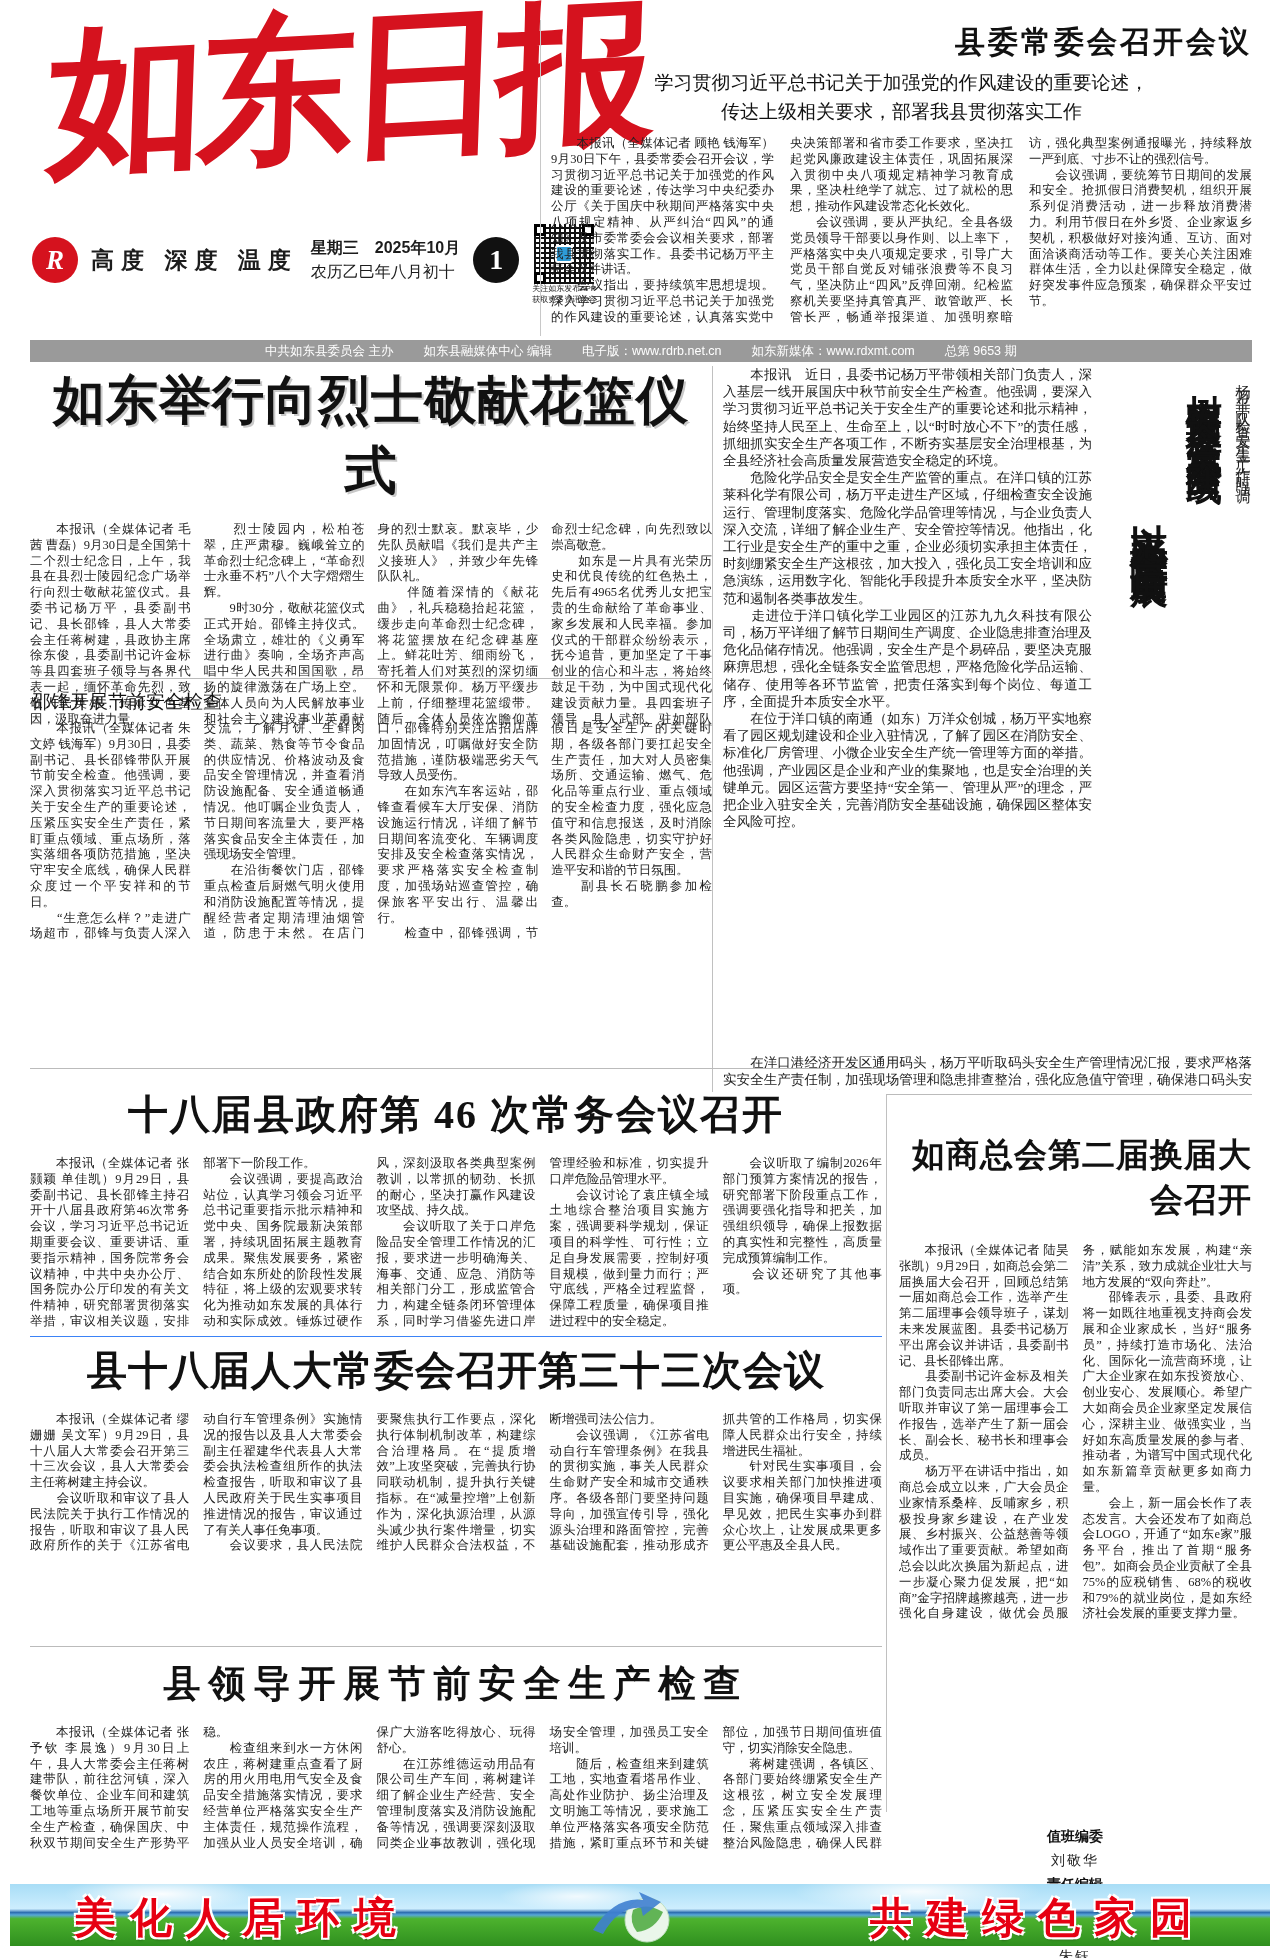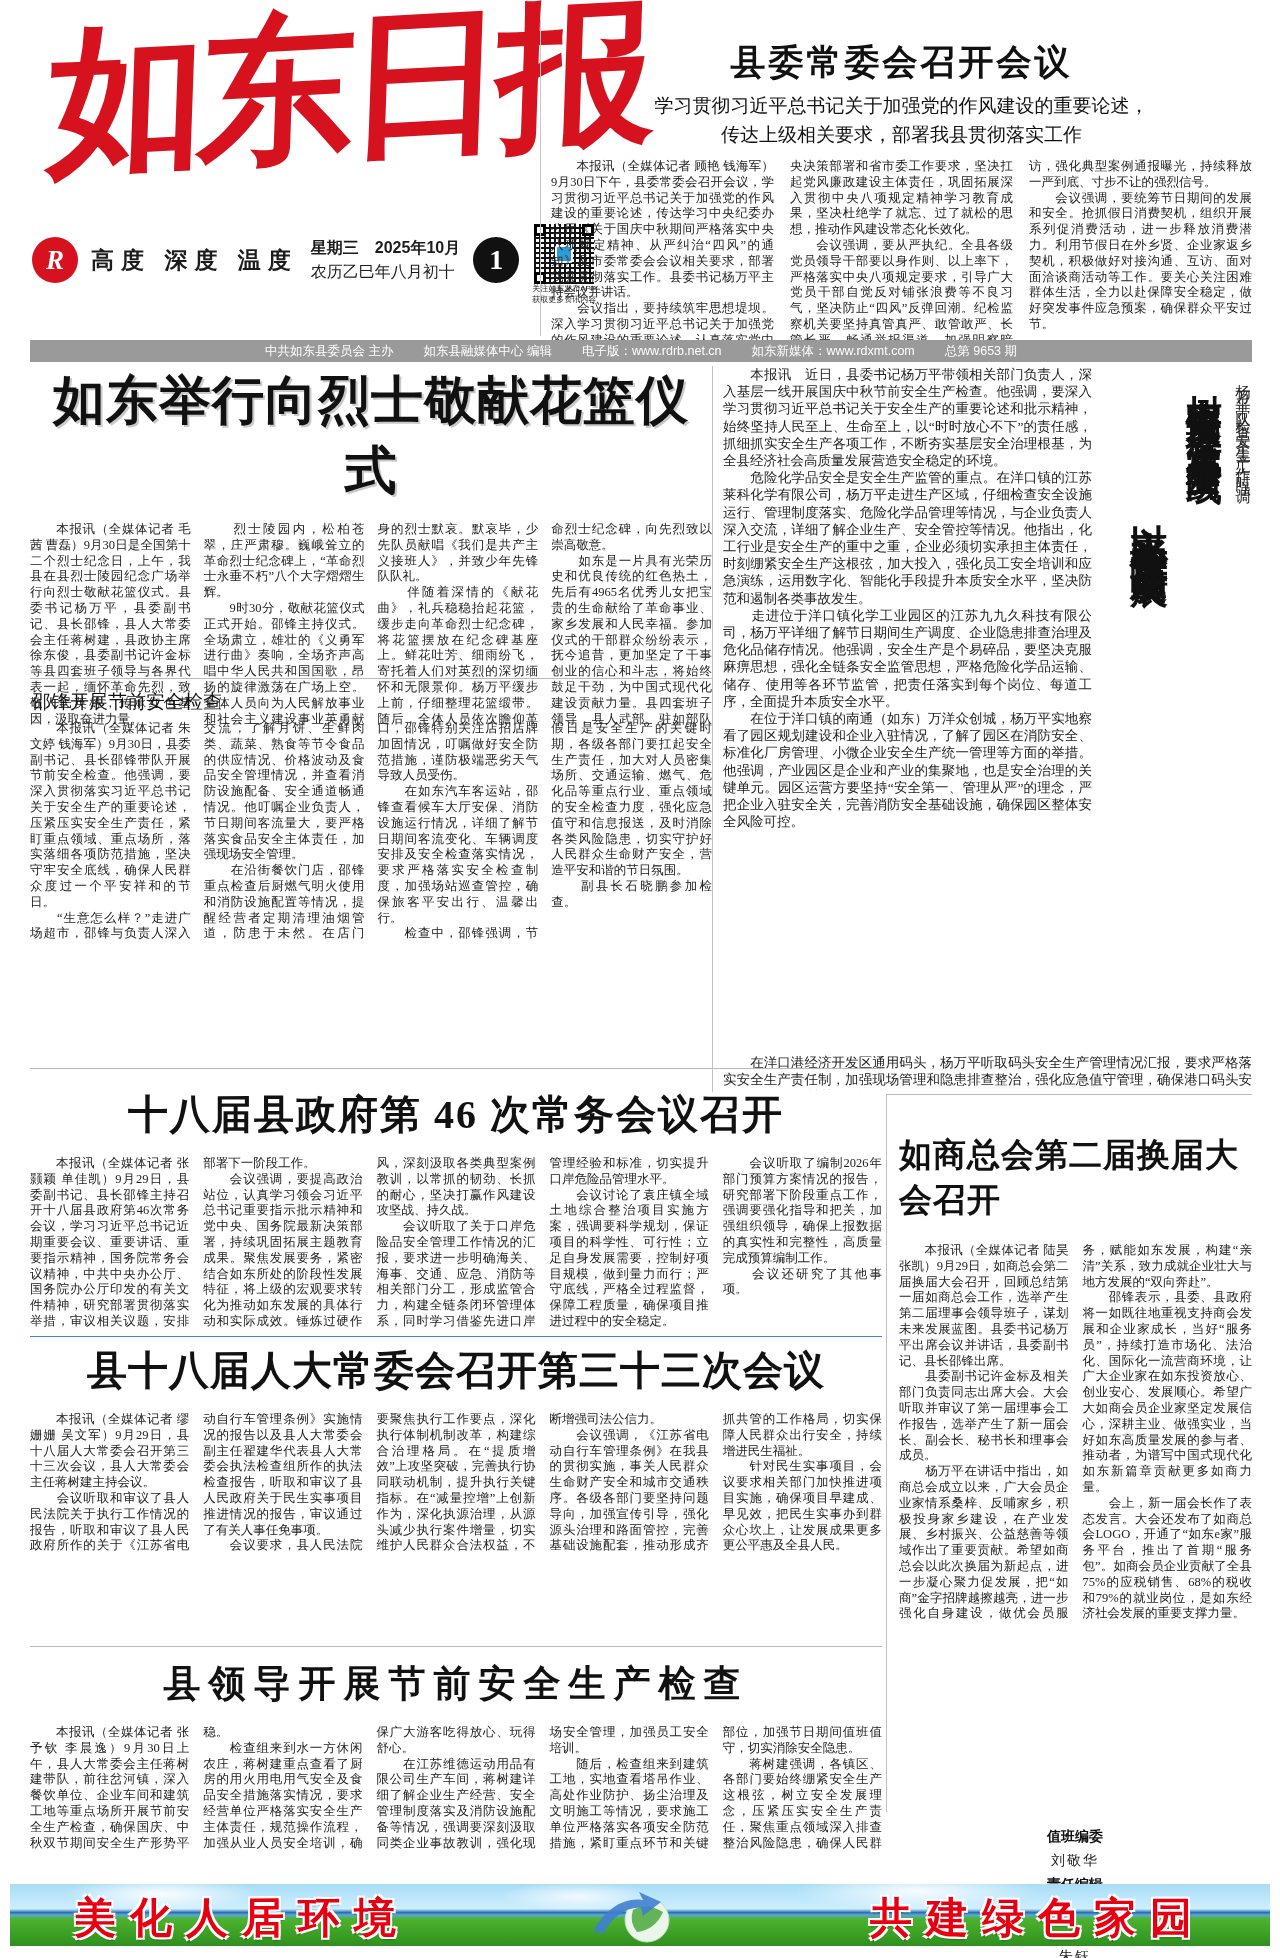--- a/index.html
+++ b/index.html
@@ -22,22 +22,22 @@
   .qr{width:60px;height:60px;position:relative;background:
       repeating-linear-gradient(0deg,#111 0 2px,transparent 2px 5px),
       repeating-linear-gradient(90deg,#111 0 2px,#fff 2px 5px);}
   .qr::after{content:"";position:absolute;inset:21px;background:#2e9bd6;border:2px solid #fff;border-radius:3px;}
   .qr .eye{position:absolute;width:12px;height:12px;border:3px solid #000;background:#fff;box-sizing:border-box;}
   .qr .e1{left:0;top:0}.qr .e2{right:0;top:0}.qr .e3{left:0;bottom:0}
   .qrcap{font-size:8px;line-height:1.35;color:#222;text-align:center;font-family:"Liberation Sans",sans-serif;}
   
   .art-a{position:absolute;left:540px;top:20px;width:712px;height:316px;border-left:1px solid #c8c8c8;
          padding-left:10px;box-sizing:border-box;}
-  .h-a{font-family:"Liberation Sans",sans-serif;font-weight:900;font-size:35px;text-align:center;
-       letter-spacing:3px;margin:19px 0 6px 0;color:#111;}
+  .h-a{font-family:"Liberation Sans",sans-serif;font-weight:900;font-size:30px;text-align:right;
+       letter-spacing:3px;margin:2px 0 6px 0;color:#111;}
   .sub-a{font-size:19px;text-align:center;line-height:1.5;white-space:pre-line;color:#111;margin-bottom:10px;}
   .body-a{column-count:3;column-gap:16px;height:198px;overflow:hidden;}
   .newsbody{font-size:12.5px;line-height:15.8px;text-align:justify;white-space:pre-line;color:#222;}
   
   .info-bar{position:absolute;left:30px;top:340px;width:1222px;height:22px;background:#9a9a9a;color:#fff;
         font-family:"Liberation Sans",sans-serif;font-size:12.5px;display:flex;align-items:center;
         justify-content:center;gap:30px;white-space:nowrap;}
   
   .art-b{position:absolute;left:30px;top:366px;width:682px;height:304px;}
   .h-b{font-family:"Liberation Sans",sans-serif;font-weight:900;font-size:52px;text-align:center;
@@ -67,21 +67,21 @@
   .art-f{position:absolute;left:30px;top:1336px;width:852px;height:306px;border-top:1px solid #3b82f6;padding-top:6px;box-sizing:border-box;}
   .h-f{font-weight:900;font-size:40px;text-align:center;letter-spacing:1px;color:#111;margin:0 0 14px 0;}
   .body-f{column-count:5;column-gap:14px;height:222px;overflow:hidden;}
   
   .art-g{position:absolute;left:30px;top:1646px;width:852px;height:228px;border-top:1px solid #bbb;padding-top:8px;box-sizing:border-box;}
   .h-g{font-weight:900;font-size:37px;text-align:center;letter-spacing:8px;color:#111;margin:4px 0 16px 0;}
   .body-g{column-count:5;column-gap:14px;height:136px;overflow:hidden;}
   
   .art-h{position:absolute;left:886px;top:1094px;width:366px;height:718px;border-top:1px solid #bbb;
          border-left:1px solid #c0c0c0;padding:10px 0 0 12px;box-sizing:border-box;}
-  .h-h{font-weight:900;font-size:33px;text-align:left;letter-spacing:1px;color:#111;margin:28px 0 20px 0;}
+  .h-h{font-weight:900;font-size:33px;text-align:right;letter-spacing:1px;color:#111;margin:28px 0 20px 0;}
   .body-h{column-count:2;column-gap:14px;height:596px;overflow:hidden;}
   
   .credits{position:absolute;left:898px;top:1828px;width:354px;height:26px;display:flex;align-items:center;
            gap:6px;font-size:14px;white-space:nowrap;flex-direction:column;}
   .credits .lab{font-family:"Liberation Sans",sans-serif;font-weight:700;color:#111;}
   .credits .nam{color:#222;letter-spacing:2px;}
   
   .banner{position:absolute;left:10px;top:1884px;width:1260px;height:62px;display:flex;align-items:flex-end;
       justify-content:space-between;padding:0 64px;box-sizing:border-box;
       background:

